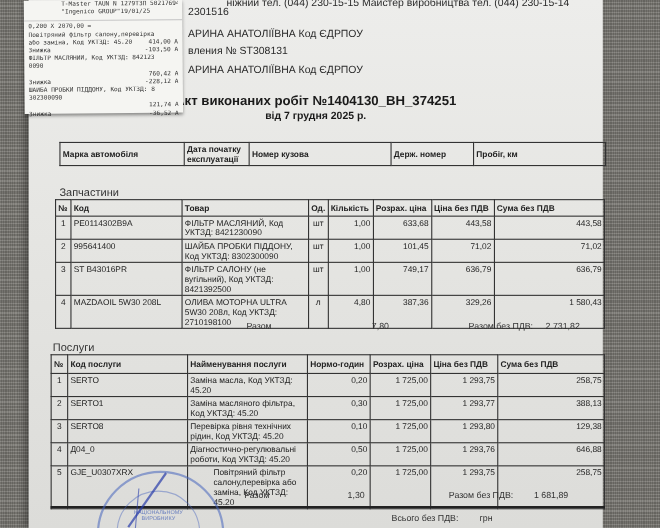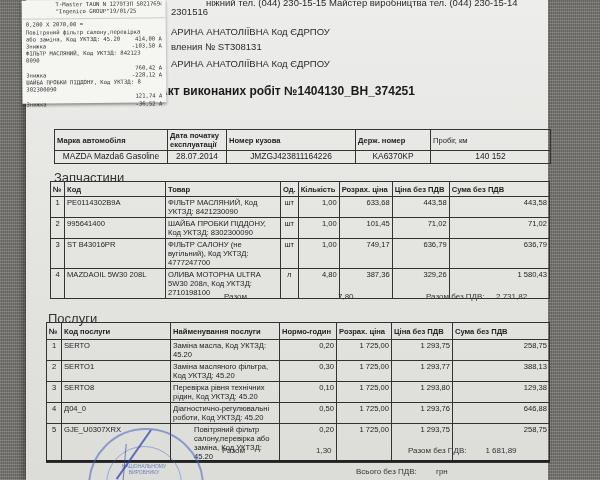--- a/index.html
+++ b/index.html
@@ -21,21 +21,21 @@
     box-shadow:-3px 0 6px rgba(0,0,0,0.35);
     color:#222;
   }
   .hdr-line { position:absolute; font-size:9.5px; color:#2a2a2a; white-space:nowrap; }
   .title { position:absolute; left:0; width:522px; text-align:center; font-weight:bold; color:#1a1a1a; }
   table { border-collapse:collapse; position:absolute; font-size:7.6px; color:#222; }
   td, th { border:1px solid #333; padding:1px 2px; vertical-align:top; line-height:9px; }
   th { font-weight:bold; text-align:left; vertical-align:middle; }
   .num { text-align:right; }
   .ctr { text-align:center; }
-  .label { position:absolute; font-size:13px; color:#333; }
+  .label { position:absolute; font-size:10px; color:#333; }
   .bold { font-weight:normal; }
   .receipt {
     position:absolute; left:22px; top:0; width:144px; height:103px;
     background:#f5f5f2; transform:rotate(-0.5deg);
     box-shadow:0 2px 3px rgba(0,0,0,0.4);
     font-family:"DejaVu Sans Mono", monospace; font-size:5.6px; color:#333;
     line-height:7.2px; padding:1px 4px; box-sizing:border-box;
   }
   .receipt .row { display:flex; justify-content:space-between; white-space:nowrap; overflow:hidden; }
   .receipt .sep { border-top:1px solid #ccc; margin:3px -4px 2px; }
@@ -57,36 +57,30 @@
 <div class="fabric"></div>
 
 <div class="paper">
   <div class="hdr-line" style="left:180px;top:-3px;">ніжний тел. (044) 230-15-15 Майстер виробництва тел. (044) 230-15-14</div>
   <div class="hdr-line" style="left:145px;top:6px;">2301516</div>
   <div class="hdr-line" style="left:145px;top:26px;">АРИНА АНАТОЛІЇВНА Код ЄДРПОУ</div>
   <div class="hdr-line" style="left:145px;top:41px;">вления № ST308131</div>
   <div class="hdr-line" style="left:145px;top:58px;">АРИНА АНАТОЛІЇВНА Код ЄДРПОУ</div>
 
   <div class="title" style="top:84px;font-size:12px;">Акт виконаних робіт №1404130_BH_374251</div>
+  <div class="title" style="top:100px;font-size:9.5px;">від 7 грудня 2025 р.</div>
 
   <table style="left:28px;top:129px;width:497px;">
     <tbody>
         <tr>
       <th style="width:108px;height:18px;">Марка автомобіля</th>
       <th style="width:54px;">Дата початку експлуатації</th>
       <th style="width:124px;margin-top:20px;">Номер кузова</th>
       <th style="width:70px;">Держ. номер</th>
-      <th style="font-weight:normal;">Пробіг, км</th>
-    </tr>
-    <tr>
-      <td class="ctr" style="font-size:8.4px;height:10px;">MAZDA Mazda6 Gasoline</td>
-      <td class="ctr" style="font-size:8.4px;">28.07.2014</td>
-      <td class="ctr" style="font-size:8.4px;">JMZGJ423811164226</td>
-      <td class="ctr" style="font-size:8.4px;">KA6370KP</td>
-      <td class="ctr" style="font-size:8.4px;">140 152</td>
+      <th style="font-weight:bold;">Пробіг, км</th>
     </tr>
   </tbody>
     </table>
 
   <div class="label" style="left:28px;top:170px;">Запчастини</div>
 
   <table style="left:24px;top:181px;width:500px;">
     <tbody>
         <tr>
       <th style="width:9px;height:12px;">№</th>
@@ -114,21 +108,21 @@
       <td style="height:18px;">ШАЙБА ПРОБКИ ПІДДОНУ, Код УКТЗД: 8302300090</td>
       <td class="ctr">шт</td>
       <td class="num">1,00</td>
       <td class="num">101,45</td>
       <td class="num">71,02</td>
       <td class="num">71,02</td>
     </tr>
     <tr>
       <td class="ctr">3</td>
       <td>ST B43016PR</td>
-      <td style="height:27px;">ФІЛЬТР САЛОНУ (не вугільний), Код УКТЗД: 4777247700</td>
+      <td style="height:27px;">ФІЛЬТР САЛОНУ (не вугільний), Код УКТЗД: 8421392500</td>
       <td class="ctr">шт</td>
       <td class="num">1,00</td>
       <td class="num">749,17</td>
       <td class="num">636,79</td>
       <td class="num">636,79</td>
     </tr>
     <tr>
       <td class="ctr">4</td>
       <td>MAZDAOIL 5W30 208L</td>
       <td style="height:27px;">ОЛИВА МОТОРНА ULTRA 5W30 208л, Код УКТЗД: 2710198100</td>

